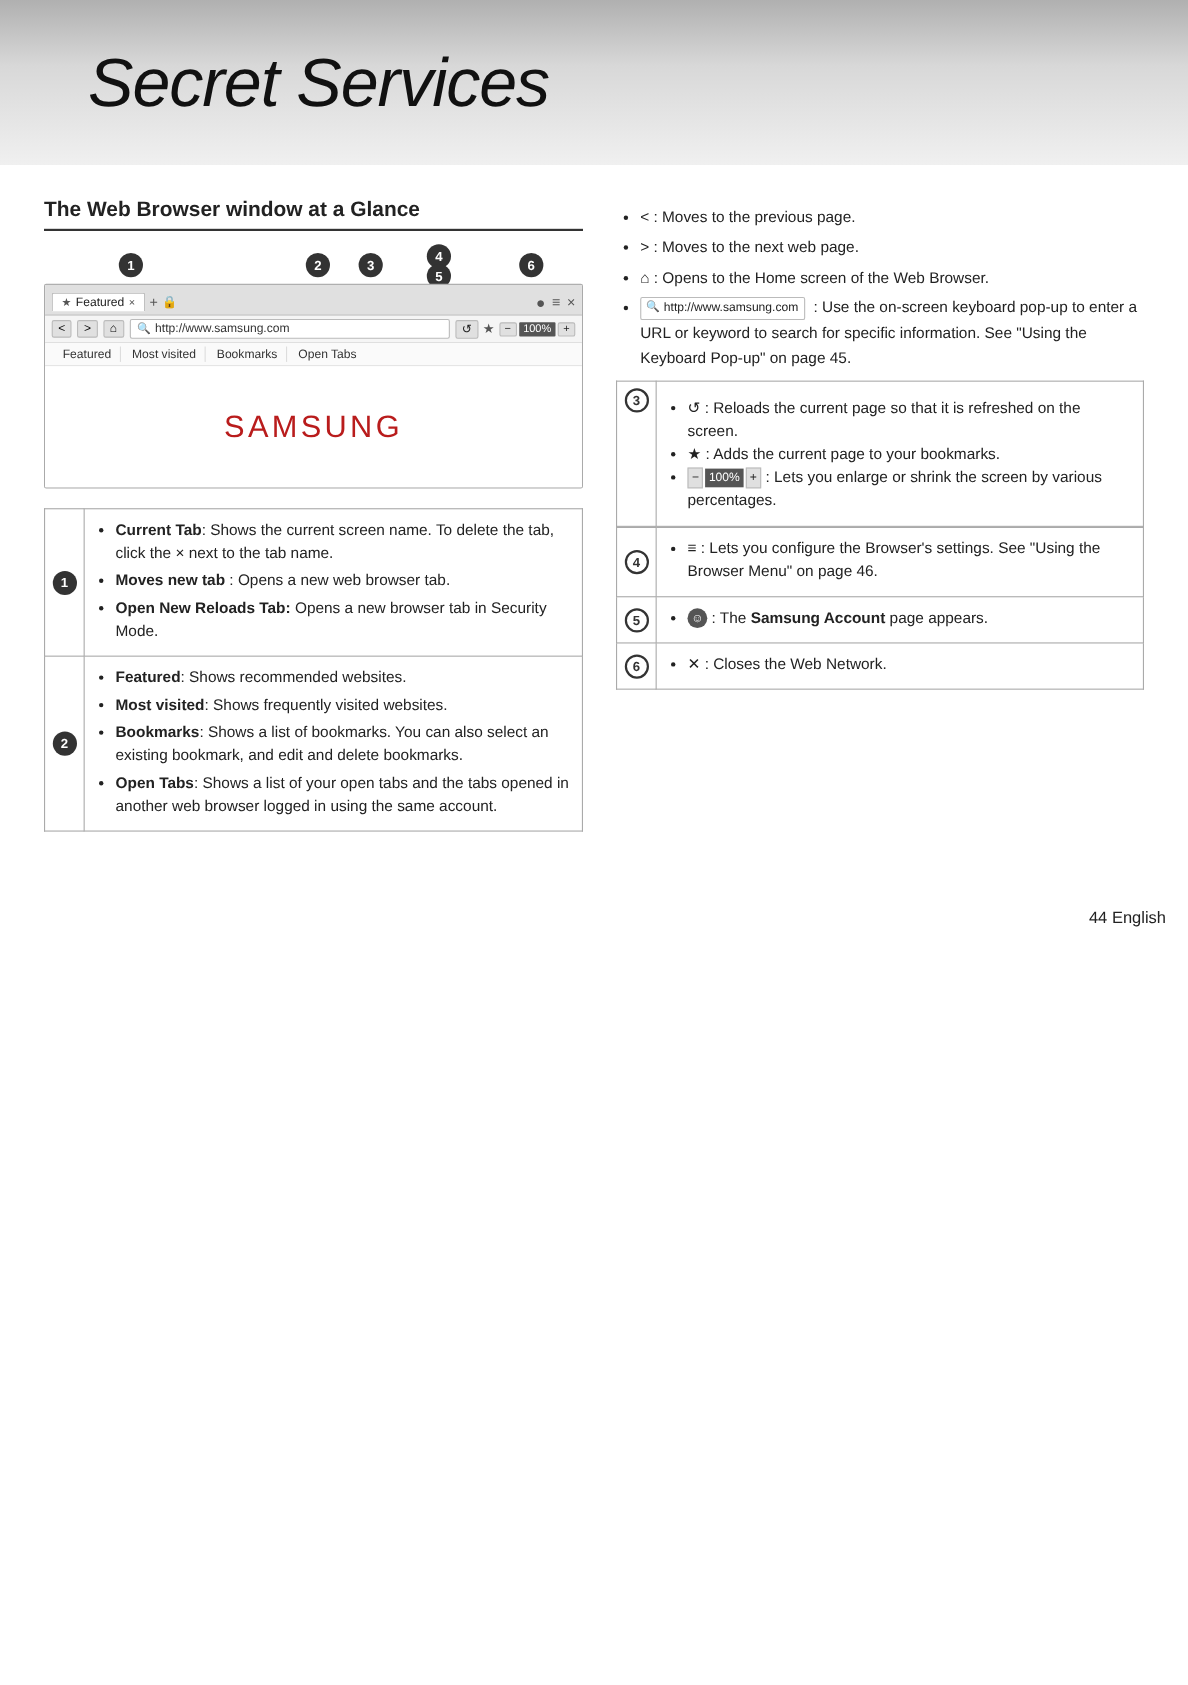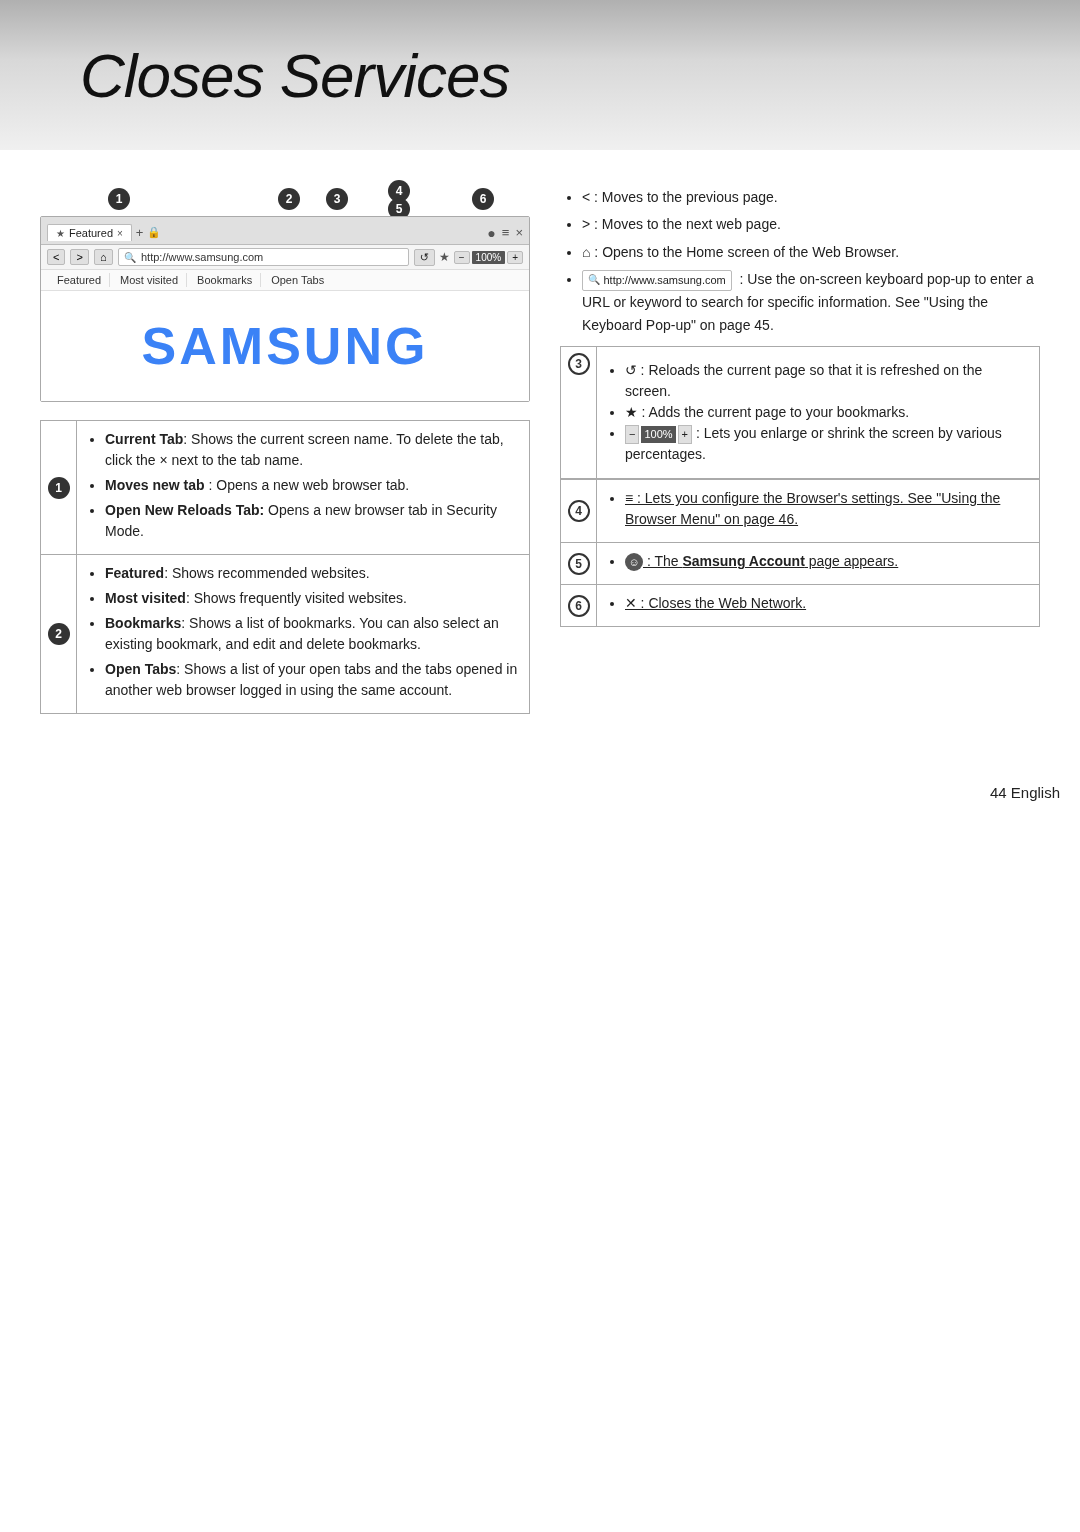--- a/index.html
+++ b/index.html
@@ -199,24 +199,24 @@
 
     .browser-body {
       padding: 20px;
       min-height: 110px;
       display: flex;
       align-items: center;
       justify-content: center;
       background: #fff;
     }
     .samsung-logo {
-      font-size: 52px;
-      font-weight: 700;
+      font-size: 28px;
+      font-weight: 400;
       letter-spacing: 3px;
-      color: #3b82f6;
+      color: #b91c1c;
       text-transform: uppercase;
     }
 
     
     .callout-circle {
       display: inline-flex;
       align-items: center;
       justify-content: center;
       width: 22px;
       height: 22px;
@@ -278,21 +278,20 @@
       padding: 8px 10px;
     }
     .right-table .num-cell {
       width: 36px;
       text-align: center;
       vertical-align: middle;
       padding: 8px 5px;
     }
     .right-table .content-cell {
       line-height: 1.5;
-      text-decoration: underline;
     }
     .right-table .content-cell ul {
       list-style: disc;
       padding-left: 18px;
     }
     .right-table .content-cell li {
       margin-bottom: 4px;
     }
 
     .url-inline {
@@ -366,27 +365,28 @@
       margin-top: 6px;
     }
     .right-top-text li {
       margin-bottom: 5px;
     }
   </style>
 </head>
 <body>
 
 <div class="header-bar">
-  <span class="page-title">Closes Services</span>
+  <span class="page-title">Secret Services</span>
 </div>
 
 <div class="content-area">
 
   <div class="left-col">
 
+    <div class="section-heading">The Web Browser window at a Glance</div>
 
     <div class="mockup-wrapper">
 
       <div style="display:flex; align-items:flex-end; padding: 0 0 4px 0; position:relative; height:36px;">
         <div style="position:absolute; left:68px; top:8px;">
           <div class="ann" style="background:#333; position:static; width:22px;height:22px;border-radius:50%;display:inline-flex;align-items:center;justify-content:center;color:#fff;font-size:12px;font-weight:bold;">1</div>
         </div>
         <div style="position:absolute; left:238px; top:8px;">
           <div class="ann" style="background:#333; position:static; width:22px;height:22px;border-radius:50%;display:inline-flex;align-items:center;justify-content:center;color:#fff;font-size:12px;font-weight:bold;">2</div>
         </div>

